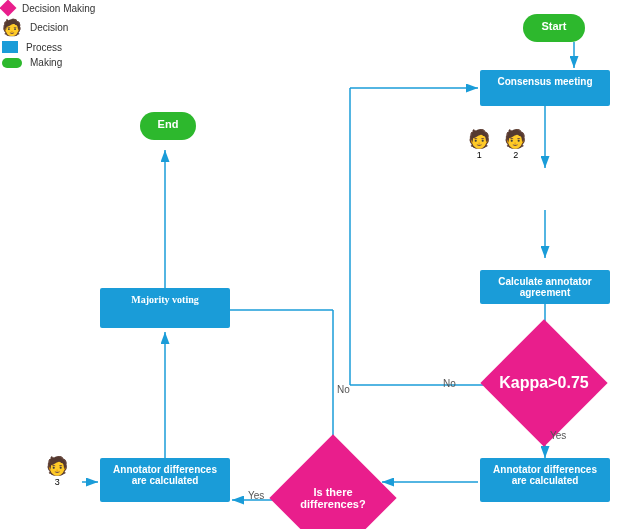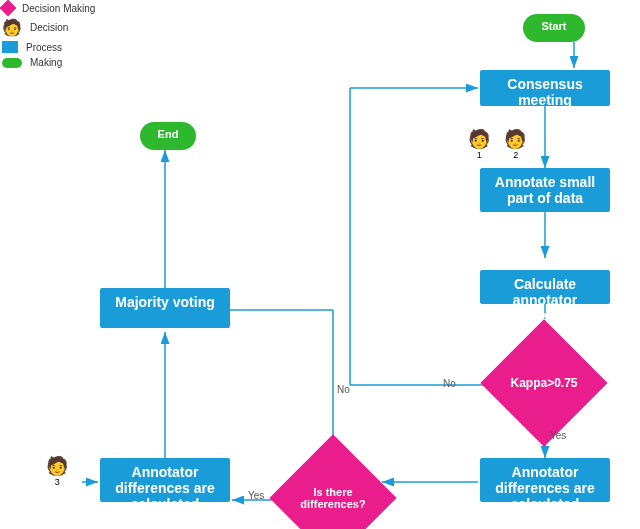--- a/index.html
+++ b/index.html
@@ -68,21 +68,21 @@
     .node {
       position: absolute;
       display: flex;
       justify-content: center;
       text-align: center;
     }
 
     .node-rect {
       background: #1a9cd8;
       color: #fff;
-      font-size: 14px;
+      font-size: 10px;
       font-weight: bold;
       padding: 6px 8px;
       border-radius: 2px;
     }
 
     .node-green-pill {
       background: #2db82d;
       color: #fff;
       font-size: 11px;
       font-weight: bold;
@@ -179,32 +179,29 @@
     <div style="display:flex;flex-direction:column;align-items:center;">
       <span style="font-size:18px;color:#1a9cd8;">🧑</span>
       <span style="font-size:9px;">1</span>
     </div>
     <div style="display:flex;flex-direction:column;align-items:center;">
       <span style="font-size:18px;color:#1a9cd8;">🧑</span>
       <span style="font-size:9px;">2</span>
     </div>
   </div>
 
-  <div class="node" style="left:480px; top:168px; width:130px; height:44px;">
-    <div class="node-rect" style="width:100%;">Annotate small part of data</div>
-  </div>
 
   <div class="node" style="left:480px; top:256px; width:130px; height:48px;">
     <div class="node-rect" style="width:100%;margin-top:14px;">Calculate annotator agreement</div>
   </div>
 
   <div style="position:absolute; left:499px; top:338px; width:90px; height:90px;">
     <div style="position:absolute; top:0;left:0; width:90px; height:90px; background:#e91e8c; transform:rotate(45deg); transform-origin:50% 50%;"></div>
     <div style="position:absolute;top:0;left:0;width:90px;height:90px;display:flex;align-items:center;justify-content:center;">
-      <span style="color:#fff;font-size:12px;font-weight:bold;text-align:left;z-index:2;">Kappa&gt;0.75</span>
+      <span style="color:#fff;font-size:16px;font-weight:bold;text-align:left;z-index:2;">Kappa&gt;0.75</span>
     </div>
   </div>
 
   <div class="flow-label" style="left:550px; top:430px;">Yes</div>
 
   <div class="flow-label" style="left:443px; top:378px;">No</div>
 
   <div class="flow-label" style="left:337px; top:384px;">No</div>
 
   <div class="node" style="left:480px; top:458px; width:130px; height:44px;">
@@ -222,21 +219,21 @@
 
   <div class="node" style="left:100px; top:458px; width:130px; height:44px;">
     <div class="node-rect" style="width:100%;">Annotator differences are calculated</div>
   </div>
 
   <div style="position:absolute; left:46px; top:455px; display:flex; flex-direction:column; align-items:center;">
     <span style="font-size:18px;color:#1a9cd8;">🧑</span>
     <span style="font-size:9px;">3</span>
   </div>
 
-  <div class="node" style="left:100px; top:288px; width:130px; height:40px;">
+  <div class="node" style="left:100px; top:288px; width:130px; height:40px;font-family:Liberation Serif, serif;">
     <div class="node-rect" style="width:100%;">Majority voting</div>
   </div>
 
-  <div class="node" style="left:128px; top:122px; width:80px; height:28px;">
+  <div class="node" style="left:128px; top:112px; width:80px; height:28px;">
     <div class="node-green-pill">End</div>
   </div>
 
 </div>
 
 </body></html>

